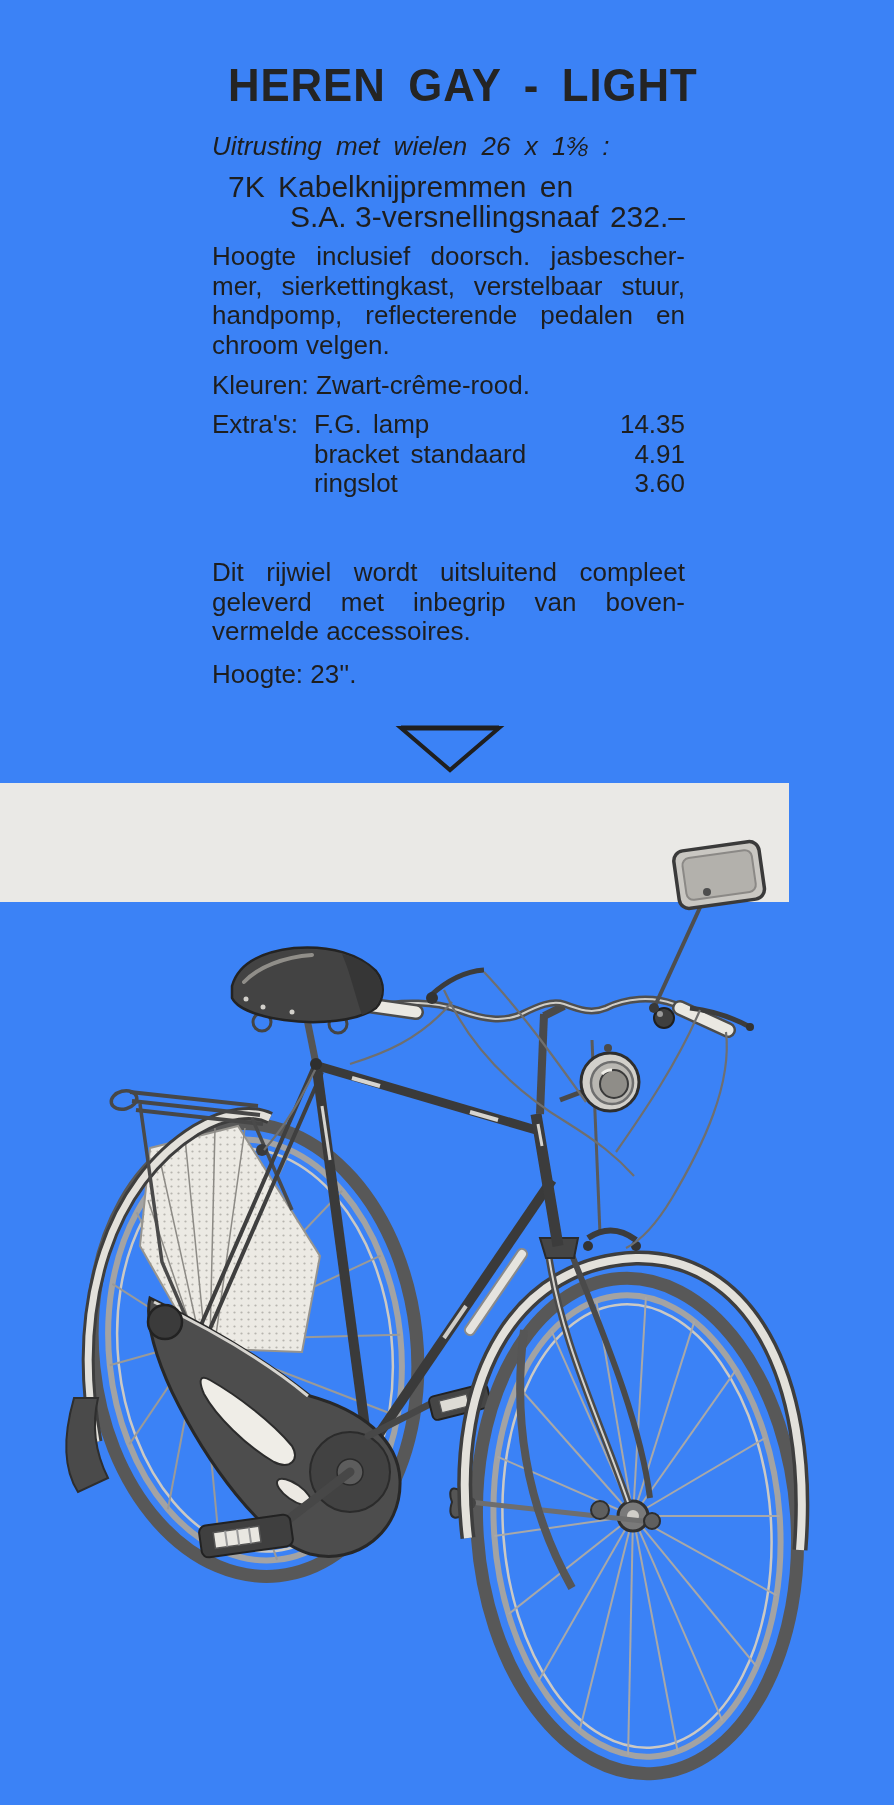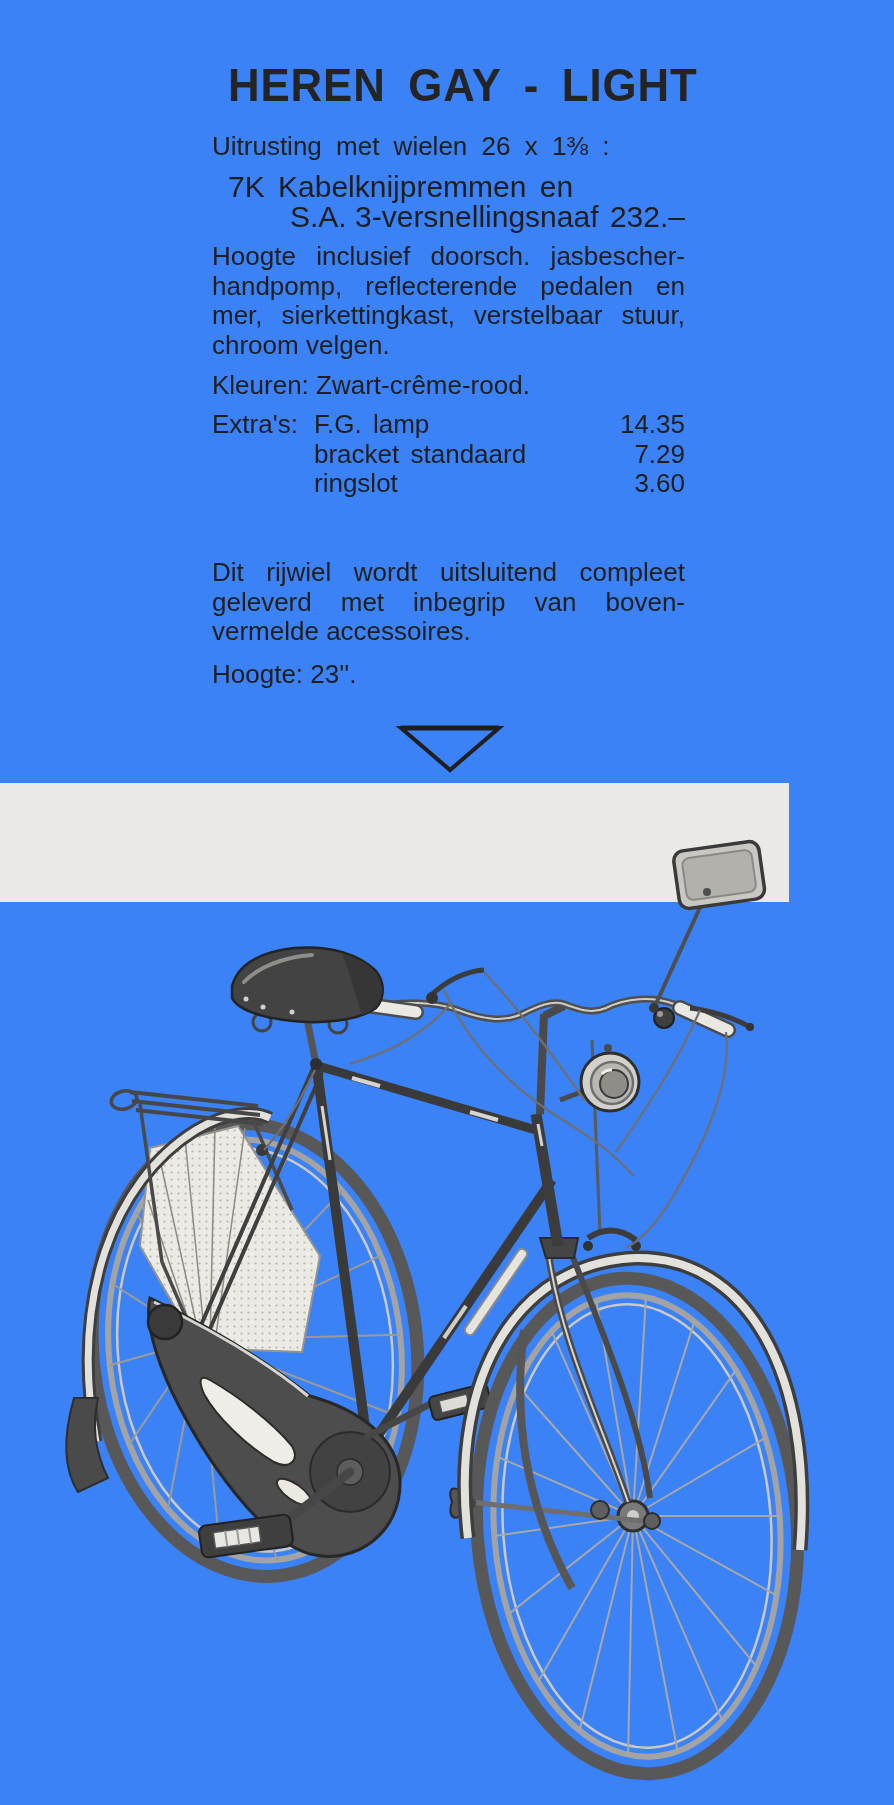--- a/index.html
+++ b/index.html
@@ -8,21 +8,21 @@
     background:#3b82f6; overflow:hidden;
     font-family:"Liberation Sans","DejaVu Sans",sans-serif;
     color:#1e1e1e;
   }
   .title{
     position:absolute; left:228px; top:58px; margin:0;
     font-size:46px; font-weight:bold; letter-spacing:1px; word-spacing:10px;
     transform:scaleX(.95); transform-origin:left top; white-space:nowrap; color:#242424;
   }
   .tline{position:absolute; left:212px; width:473px; font-size:26px; line-height:29.5px; white-space:nowrap;}
-  .intro{word-spacing:7px;}
+  .intro{word-spacing:7px;font-style:italic;}
   .para{position:absolute; left:212px; width:473px; font-size:26px; line-height:29.5px;}
   .jline{text-align:justify; text-align-last:justify;}
   .jline.last{text-align:left; text-align-last:left;}
   .model-block{position:absolute; left:212px; top:172px; width:473px; height:60px; font-size:30px; line-height:29.5px;}
   .mcode{position:absolute; left:16px; top:0;}
   .mline1{position:absolute; left:66px; top:0; word-spacing:5px;}
   .mline2{position:absolute; left:78px; top:29.5px;}
   .mprice{position:absolute; right:0; top:29.5px;}
   .extras{position:absolute; left:212px; top:410px; width:473px; font-size:26px; line-height:29.5px;}
   .extras-row{display:flex; height:29.5px;}
@@ -46,37 +46,37 @@
 
   <div class="model-block">
     <span class="mcode">7K</span>
     <span class="mline1">Kabelknijpremmen en</span>
     <span class="mline2">S.A. 3-versnellingsnaaf</span>
     <span class="mprice">232.–</span>
   </div>
 
   <div class="para" style="top:242px">
       <div class="jline">Hoogte inclusief doorsch. jasbescher-</div>
+      <div class="jline">mer, sierkettingkast, verstelbaar stuur,</div>
       <div class="jline">handpomp, reflecterende pedalen en</div>
-      <div class="jline">mer, sierkettingkast, verstelbaar stuur,</div>
       <div class="jline last">chroom velgen.</div>
     </div>
 
   <div class="tline" style="top:371px">Kleuren: Zwart-crême-rood.</div>
 
   <div class="extras" id="extras">
       <div class="extras-row">
         <span class="extras-label">Extra's:</span>
         <span class="extras-name">F.G. lamp</span>
         <span class="extras-price">14.35</span>
       </div>
       <div class="extras-row">
         <span class="extras-label"></span>
         <span class="extras-name">bracket standaard</span>
-        <span class="extras-price">7.29</span>
+        <span class="extras-price">4.91</span>
       </div>
       <div class="extras-row">
         <span class="extras-label"></span>
         <span class="extras-name">ringslot</span>
         <span class="extras-price">3.60</span>
       </div>
     </div>
 
   <div class="para" style="top:558px">
       <div class="jline">Dit rijwiel wordt uitsluitend compleet</div>

